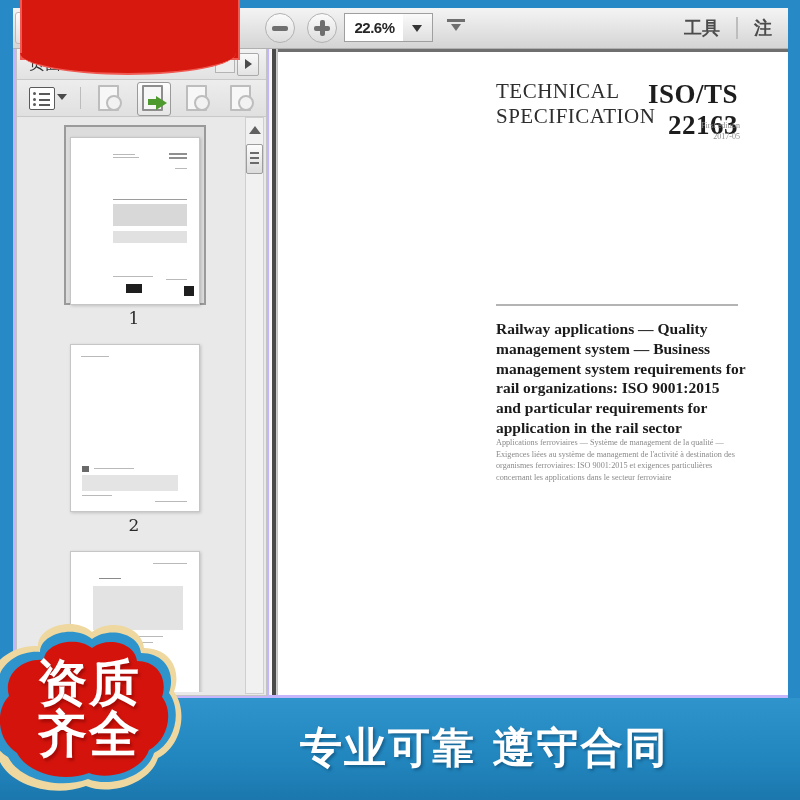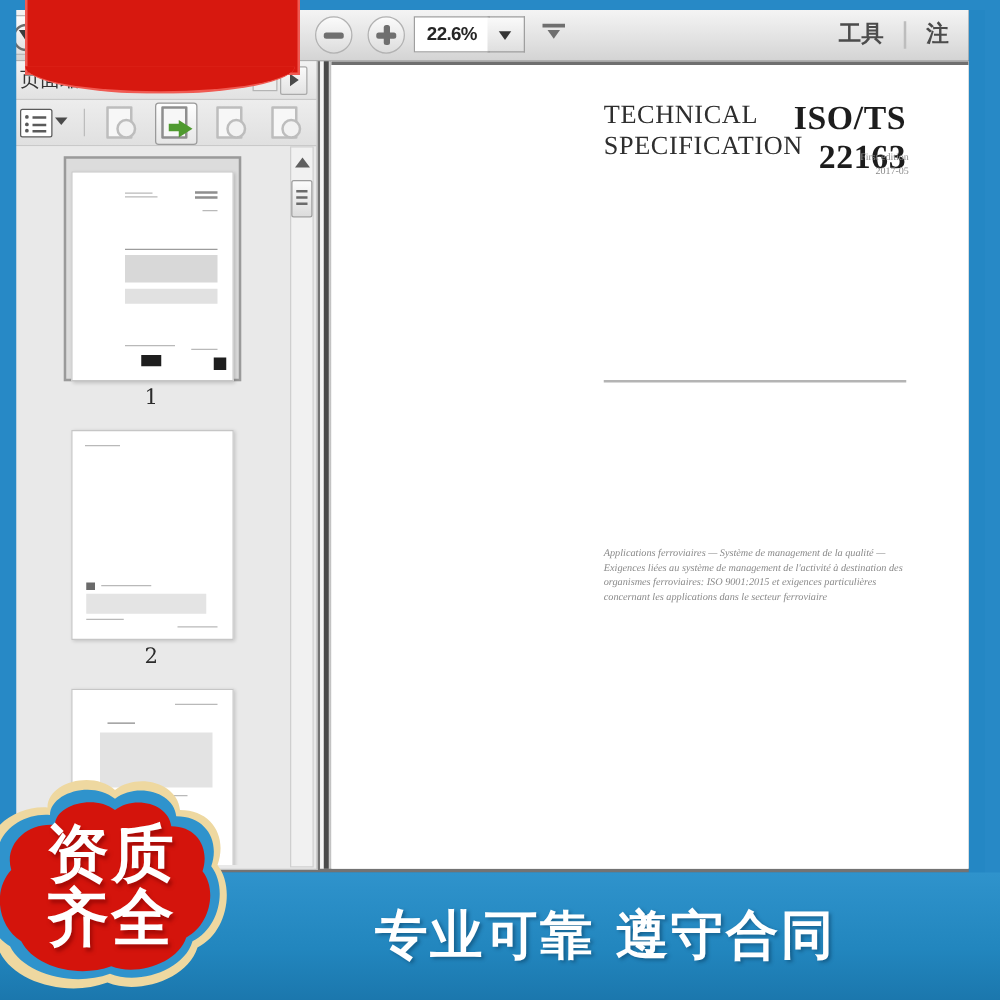--- a/index.html
+++ b/index.html
@@ -9,21 +9,21 @@
     background:#2487c4;
   }
   .screen{position:relative;width:800px;height:800px;overflow:hidden;background:#2487c4;}
 
   
   .frame-left{position:absolute;left:0;top:0;width:13px;height:800px;background:#2789c6;z-index:40;}
   .frame-right{position:absolute;right:0;top:0;width:12px;height:800px;background:#2789c6;z-index:40;}
   .frame-top{position:absolute;left:0;top:0;width:800px;height:8px;background:#2789c6;z-index:40;}
 
   
-  .acrobat{position:absolute;left:0;top:8px;width:775px;height:690px;background:#737373;overflow:hidden;}
+  .acrobat{position:absolute;left:13px;top:8px;width:775px;height:690px;background:#c4b5fd;overflow:hidden;}
 
   
   .toolbar{position:absolute;left:0;top:0;width:775px;height:40px;
     background:linear-gradient(180deg,#f4f4f4 0%,#e3e3e3 55%,#d4d4d4 100%);
     border-bottom:1px solid #b0b0b0;}
   .tb-nav{position:absolute;left:2px;top:4px;width:34px;height:30px;
     border:1px solid #b9b9b9;border-radius:3px;
     background:linear-gradient(180deg,#fdfdfd,#e0e0e0);}
   .tb-nav .circ{position:absolute;left:7px;top:6px;width:18px;height:18px;border-radius:50%;
     border:2px solid #6d6d6d;}
@@ -127,21 +127,21 @@
     font-family:"Liberation Serif","DejaVu Serif",serif;font-weight:bold;
     font-size:27px;color:#1d1d1d;line-height:1.15;letter-spacing:.5px;}
   .dh-ed{position:absolute;right:48px;top:72px;text-align:right;font-size:8px;color:#8b8b8b;
     font-family:"Liberation Serif","DejaVu Serif",serif;line-height:1.35;}
 
   .doc-rule{position:absolute;left:218px;top:255px;width:242px;height:2px;background:#b4b4b4;}
   .doc-title{position:absolute;left:218px;top:270px;width:250px;
     font-family:"Liberation Serif","DejaVu Serif",serif;font-weight:bold;
     font-size:15.5px;line-height:1.28;color:#1b1b1b;}
   .doc-sub{position:absolute;left:218px;top:388px;width:252px;
-    font-family:"Liberation Serif","DejaVu Serif",serif;font-style:italic;
+    font-family:"Liberation Serif","DejaVu Serif",serif;
     font-size:8.2px;line-height:1.42;color:#8a8a8a;}
 
   
   .ribbon{position:absolute;left:20px;top:-6px;width:216px;height:62px;background:#d7180f;
     border:2px solid #f05a52;z-index:60;}
   .ribbon .wave{position:absolute;left:-2px;bottom:-17px;width:216px;height:20px;
     background:#d7180f;border-bottom:2px solid #f05a52;
     border-radius:0 0 50% 50%/0 0 100% 100%;}
   .ribbon .txt{position:absolute;left:0;top:8px;width:216px;text-align:center;
     font-family:"DejaVu Sans",sans-serif;font-weight:bold;font-size:31px;color:#fff;
@@ -320,20 +320,21 @@
             <div>ISO/TS</div>
             <div>22163</div>
           </div>
         </div>
         <div class="dh-ed">
           <div>First edition</div>
           <div>2017-05</div>
         </div>
 
         <div class="doc-rule"></div>
+        <div class="doc-title">Railway applications — Quality management system — Business management system requirements for rail organizations: ISO 9001:2015 and particular requirements for application in the rail sector</div>
         <div class="doc-sub">Applications ferroviaires — Système de management de la qualité — Exigences liées au système de management de l'activité à destination des organismes ferroviaires: ISO 9001:2015 et exigences particulières concernant les applications dans le secteur ferroviaire</div>
       </div>
     </div>
   </div>
 
   <div class="frame-left"></div>
   <div class="frame-right"></div>
   <div class="frame-top"></div>
 
   <div class="ribbon">

